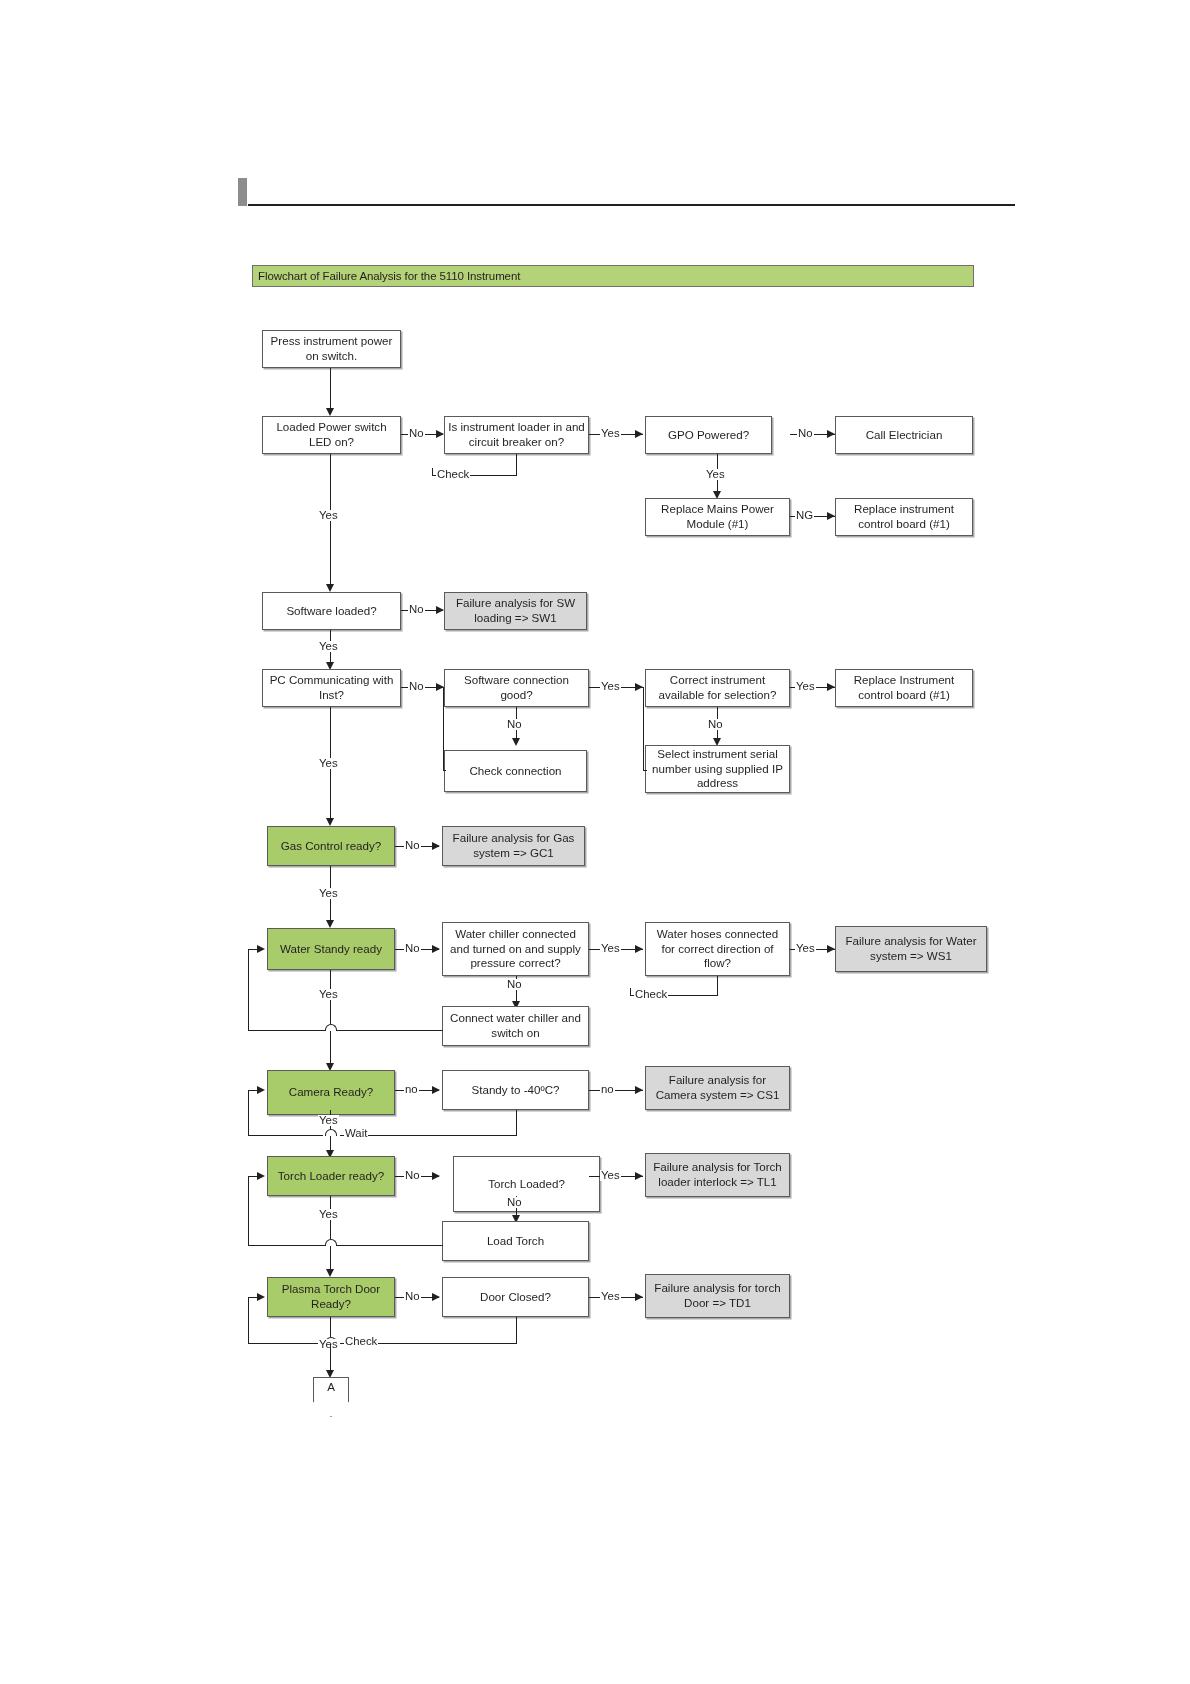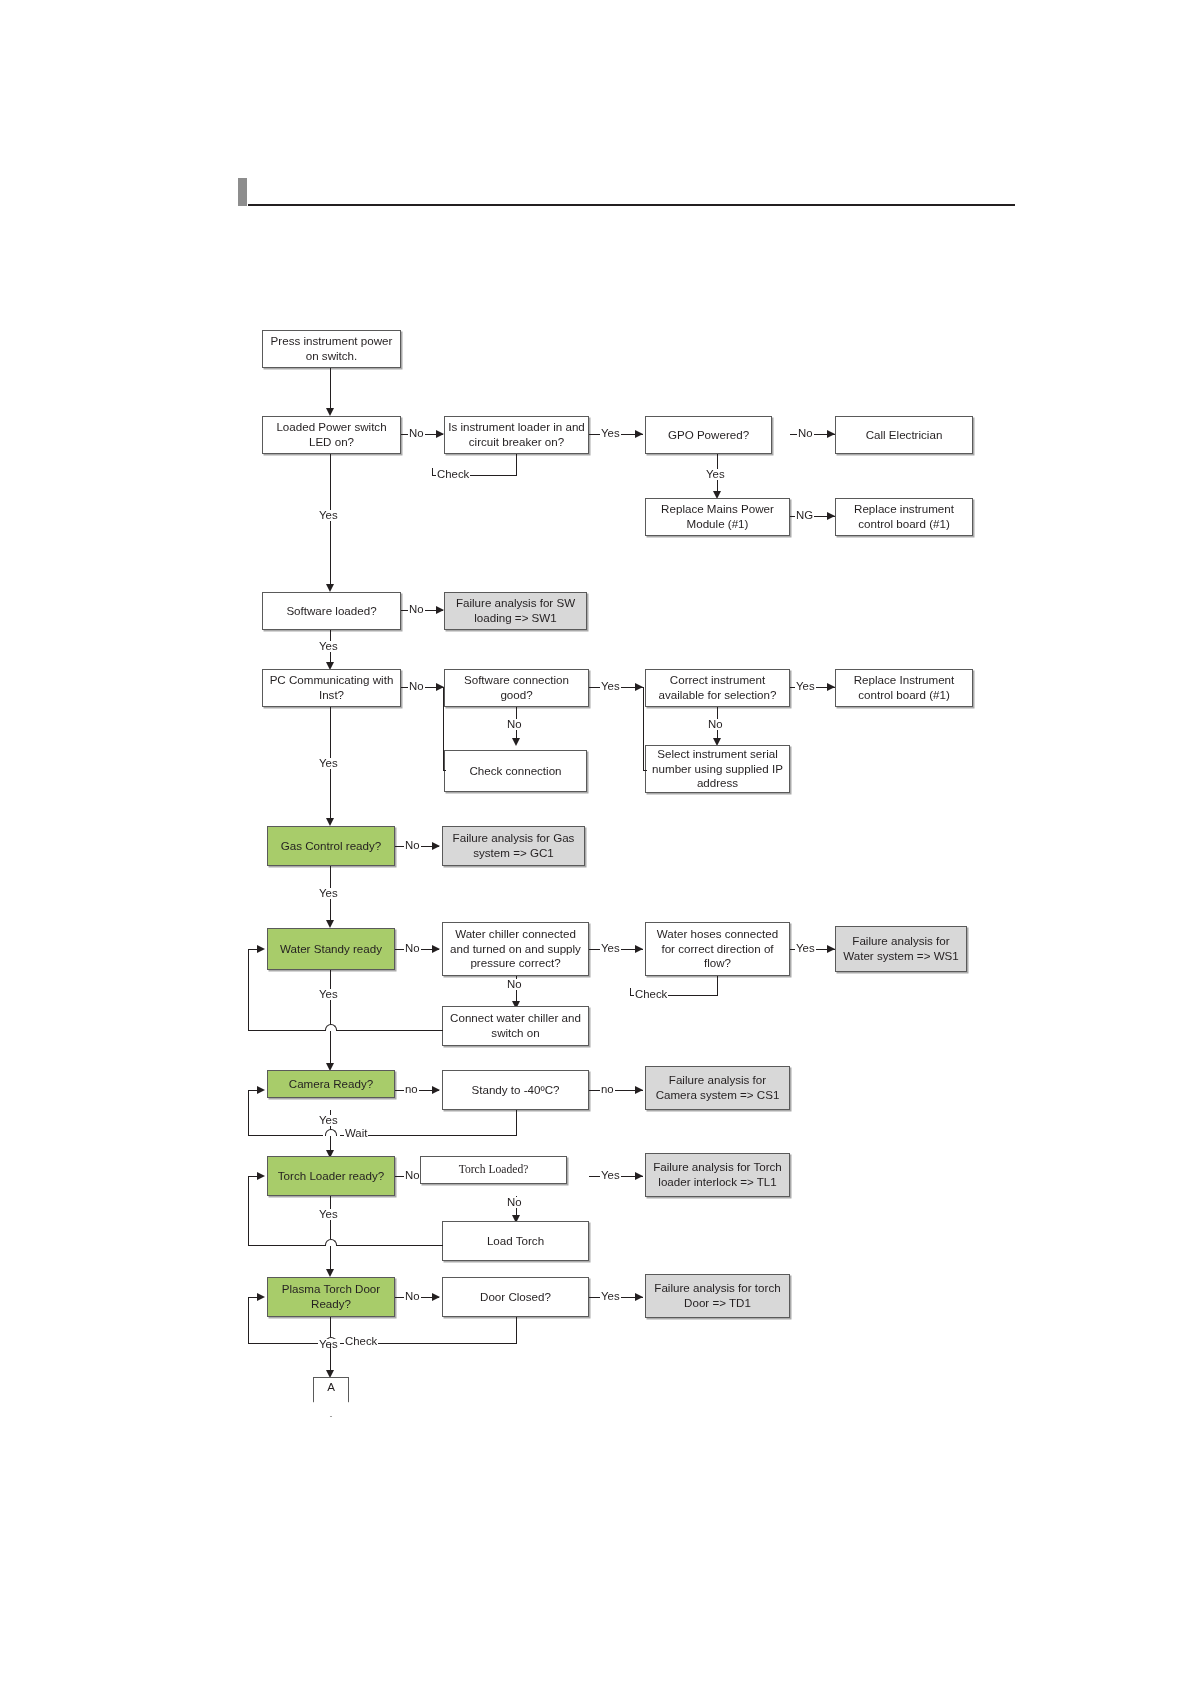--- a/index.html
+++ b/index.html
@@ -147,20 +147,23 @@
   }
 </style>
 </head>
 <body>
 
 <div id="page">
 
   <div class="hdr-tab"></div>
   <div class="hdr-rule"></div>
 
+  <div class="title-band">
+    <span>Flowchart of Failure Analysis for the 5110 Instrument</span>
+  </div>
 
   <div class="node shadow" style="left:262px; top:330px; width:139px; height:38px;">Press instrument power on switch.</div>
   <div class="ln lnv" style="left:330px; top:368px; height:42px;"></div>
   <div class="arrow down" style="left:326px; top:408px;"></div>
 
   <div class="node shadow" style="left:262px; top:416px; width:139px; height:38px;">Loaded Power switch LED on?</div>
 
   <div class="ln lnh" style="left:401px; top:434px; width:42px;"></div>
   <div class="elabel" style="left:408px; top:428px;">No</div>
   <div class="arrow right" style="left:436px; top:430px;"></div>
@@ -277,21 +280,21 @@
   <div class="ln lnh" style="left:589px; top:949px; width:54px;"></div>
   <div class="elabel" style="left:600px; top:943px;">Yes</div>
   <div class="arrow right" style="left:635px; top:945px;"></div>
 
   <div class="node shadow" style="left:645px; top:922px; width:145px; height:54px;">Water hoses connected for correct direction of flow?</div>
 
   <div class="ln lnh" style="left:790px; top:949px; width:45px;"></div>
   <div class="elabel" style="left:795px; top:943px;">Yes</div>
   <div class="arrow right" style="left:827px; top:945px;"></div>
 
-  <div class="node grey shadow" style="left:835px; top:926px; width:132px; height:46px;">Failure analysis for Water system =&gt; WS1</div>
+  <div class="node grey shadow" style="left:835px; top:926px; width:152px; height:46px;">Failure analysis for Water system =&gt; WS1</div>
 
   <div class="ln lnv" style="left:717px; top:976px; height:20px;"></div>
   <div class="ln lnh" style="left:630px; top:995px; width:88px;"></div>
   <div class="ln lnv" style="left:630px; top:988px; height:8px;"></div>
   <div class="elabel" style="left:634px; top:989px;">Check</div>
 
   <div class="ln lnv" style="left:516px; top:976px; height:28px;"></div>
   <div class="elabel" style="left:506px; top:979px;">No</div>
   <div class="arrow down" style="left:512px; top:1001px;"></div>
 
@@ -301,21 +304,21 @@
   <div class="ln lnv" style="left:248px; top:949px; height:82px;"></div>
   <div class="arrow right" style="left:257px; top:945px;"></div>
   <div class="ln lnh" style="left:249px; top:949px; width:12px;"></div>
 
   <div class="ln lnv" style="left:330px; top:970px; height:57px;"></div>
   <div class="elabel" style="left:318px; top:989px;">Yes</div>
   <div class="bump" style="left:325px; top:1024px;"></div>
   <div class="ln lnv" style="left:330px; top:1031px; height:35px;"></div>
   <div class="arrow down" style="left:326px; top:1063px;"></div>
 
-  <div class="node green shadow" style="left:267px; top:1070px; width:128px; height:28px;">Camera Ready?</div>
+  <div class="node green shadow" style="left:267px; top:1070px; width:128px; height:45px;">Camera Ready?</div>
 
   <div class="ln lnh" style="left:395px; top:1090px; width:44px;"></div>
   <div class="elabel" style="left:404px; top:1084px;">no</div>
   <div class="arrow right" style="left:432px; top:1086px;"></div>
 
   <div class="node shadow" style="left:442px; top:1070px; width:147px; height:40px;">Standy to -40ºC?</div>
 
   <div class="ln lnh" style="left:589px; top:1090px; width:54px;"></div>
   <div class="elabel" style="left:600px; top:1084px;">no</div>
   <div class="arrow right" style="left:635px; top:1086px;"></div>
@@ -336,21 +339,21 @@
   <div class="bump" style="left:325px; top:1129px;"></div>
   <div class="ln lnv" style="left:330px; top:1136px; height:17px;"></div>
   <div class="arrow down" style="left:326px; top:1150px;"></div>
 
   <div class="node green shadow" style="left:267px; top:1156px; width:128px; height:40px;">Torch Loader ready?</div>
 
   <div class="ln lnh" style="left:395px; top:1176px; width:44px;"></div>
   <div class="elabel" style="left:404px; top:1170px;">No</div>
   <div class="arrow right" style="left:432px; top:1172px;"></div>
 
-  <div class="node shadow" style="left:420px; top:1156px; width:147px; height:28px;font-family:Liberation Serif, serif;">Torch Loaded?</div>
+  <div class="node shadow" style="left:453px; top:1156px; width:147px; height:56px;">Torch Loaded?</div>
 
   <div class="ln lnh" style="left:589px; top:1176px; width:54px;"></div>
   <div class="elabel" style="left:600px; top:1170px;">Yes</div>
   <div class="arrow right" style="left:635px; top:1172px;"></div>
 
   <div class="node grey shadow" style="left:645px; top:1153px; width:145px; height:44px;">Failure analysis for Torch loader interlock =&gt; TL1</div>
 
   <div class="ln lnv" style="left:516px; top:1196px; height:22px;"></div>
   <div class="elabel" style="left:506px; top:1197px;">No</div>
   <div class="arrow down" style="left:512px; top:1215px;"></div>

